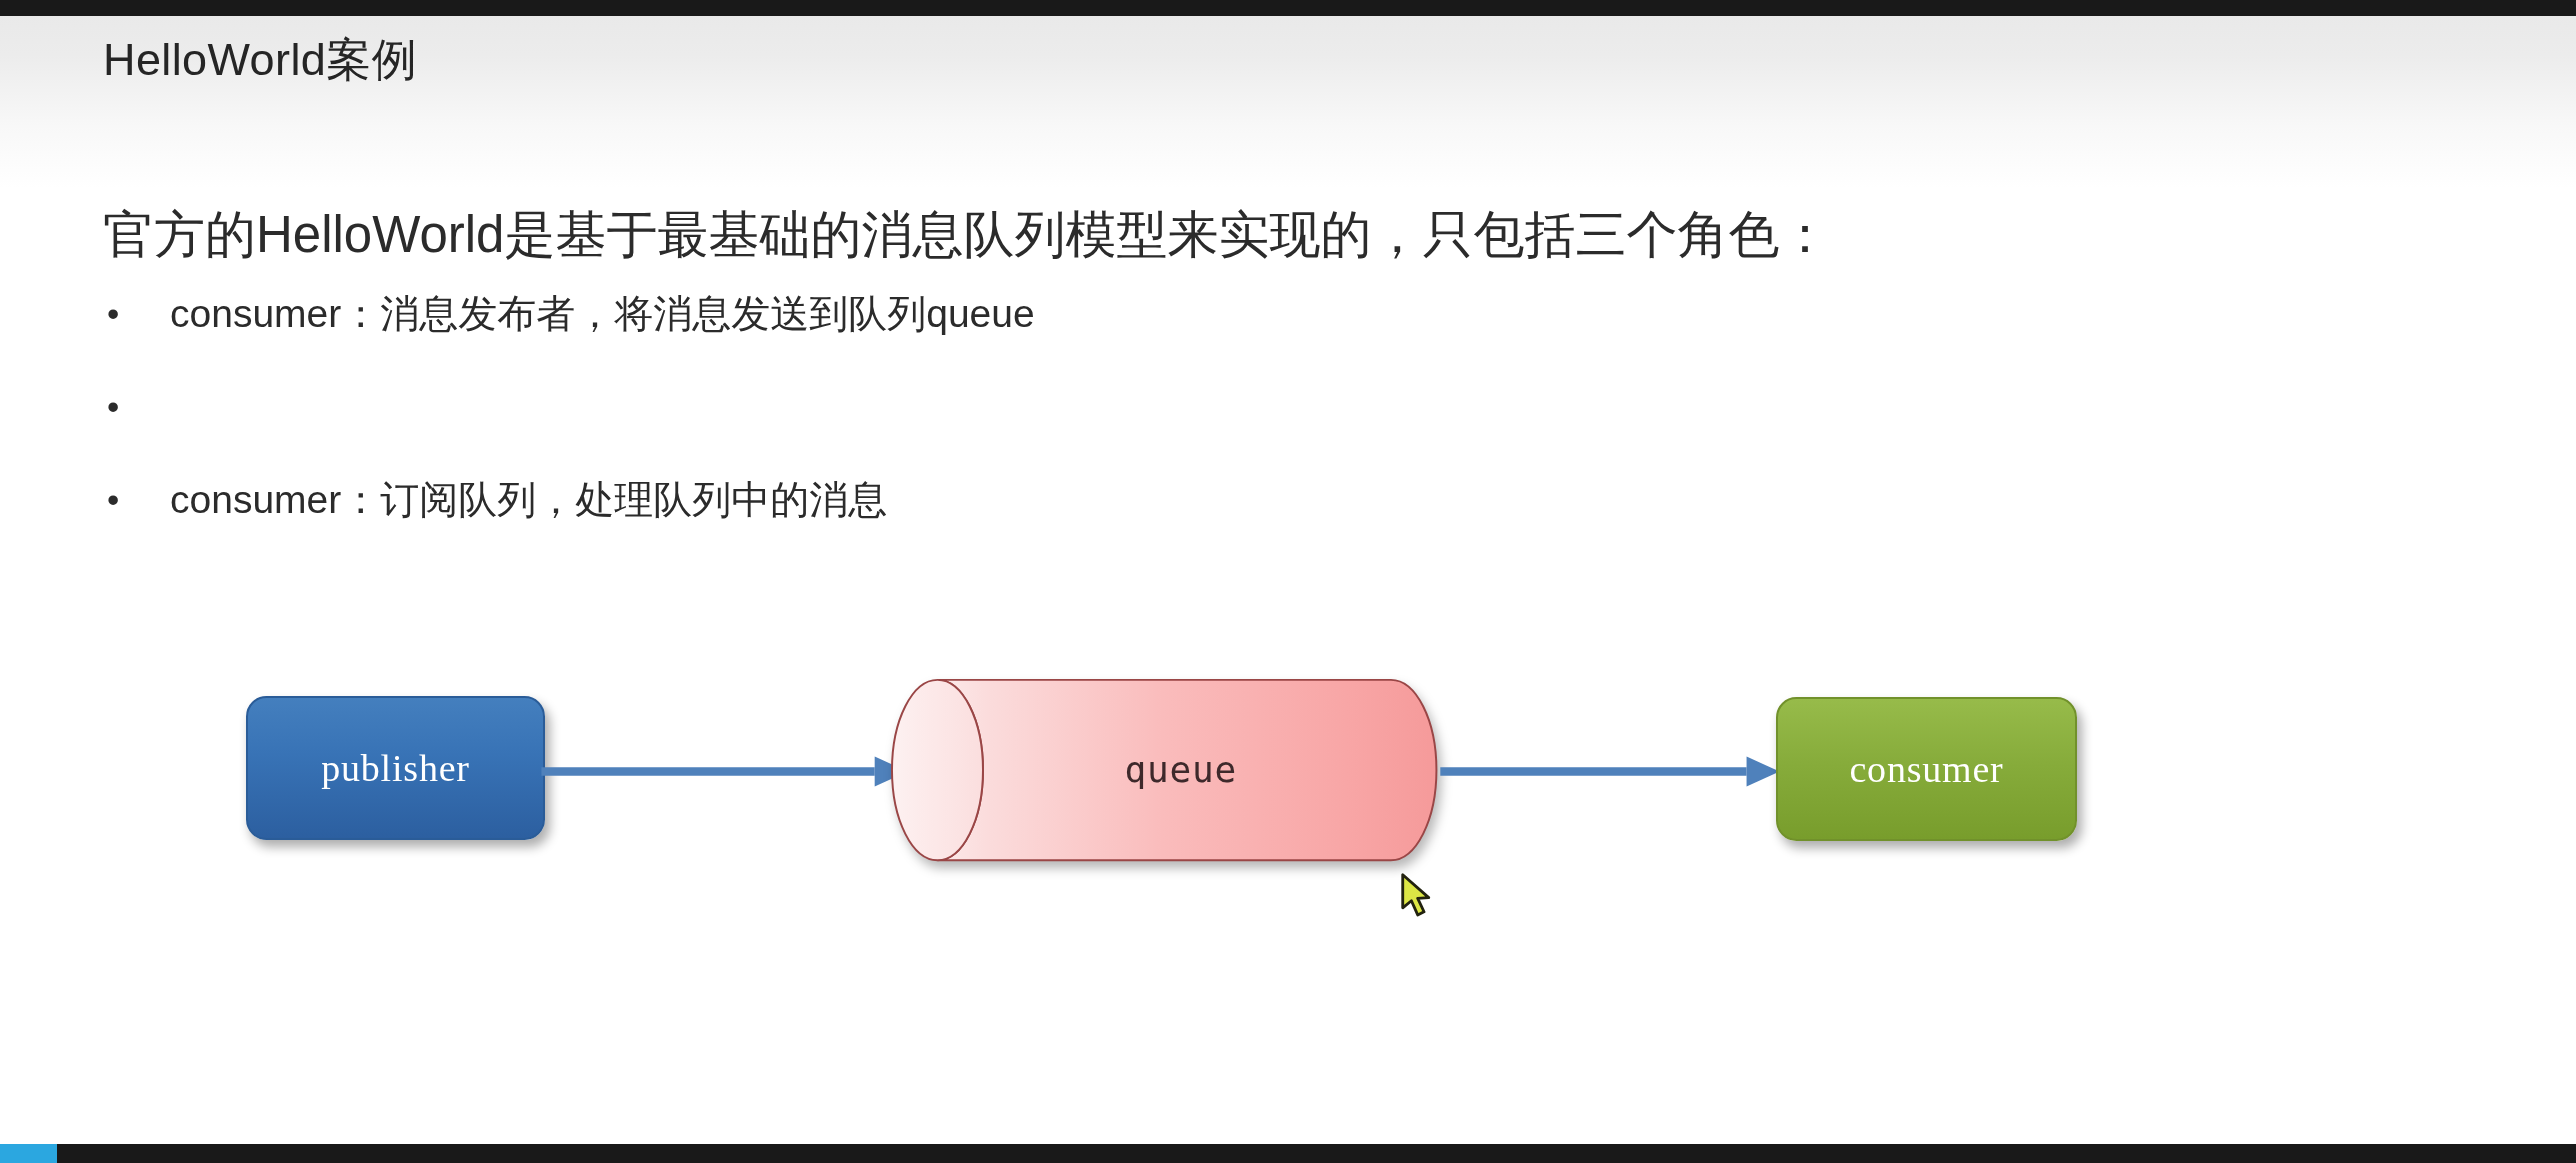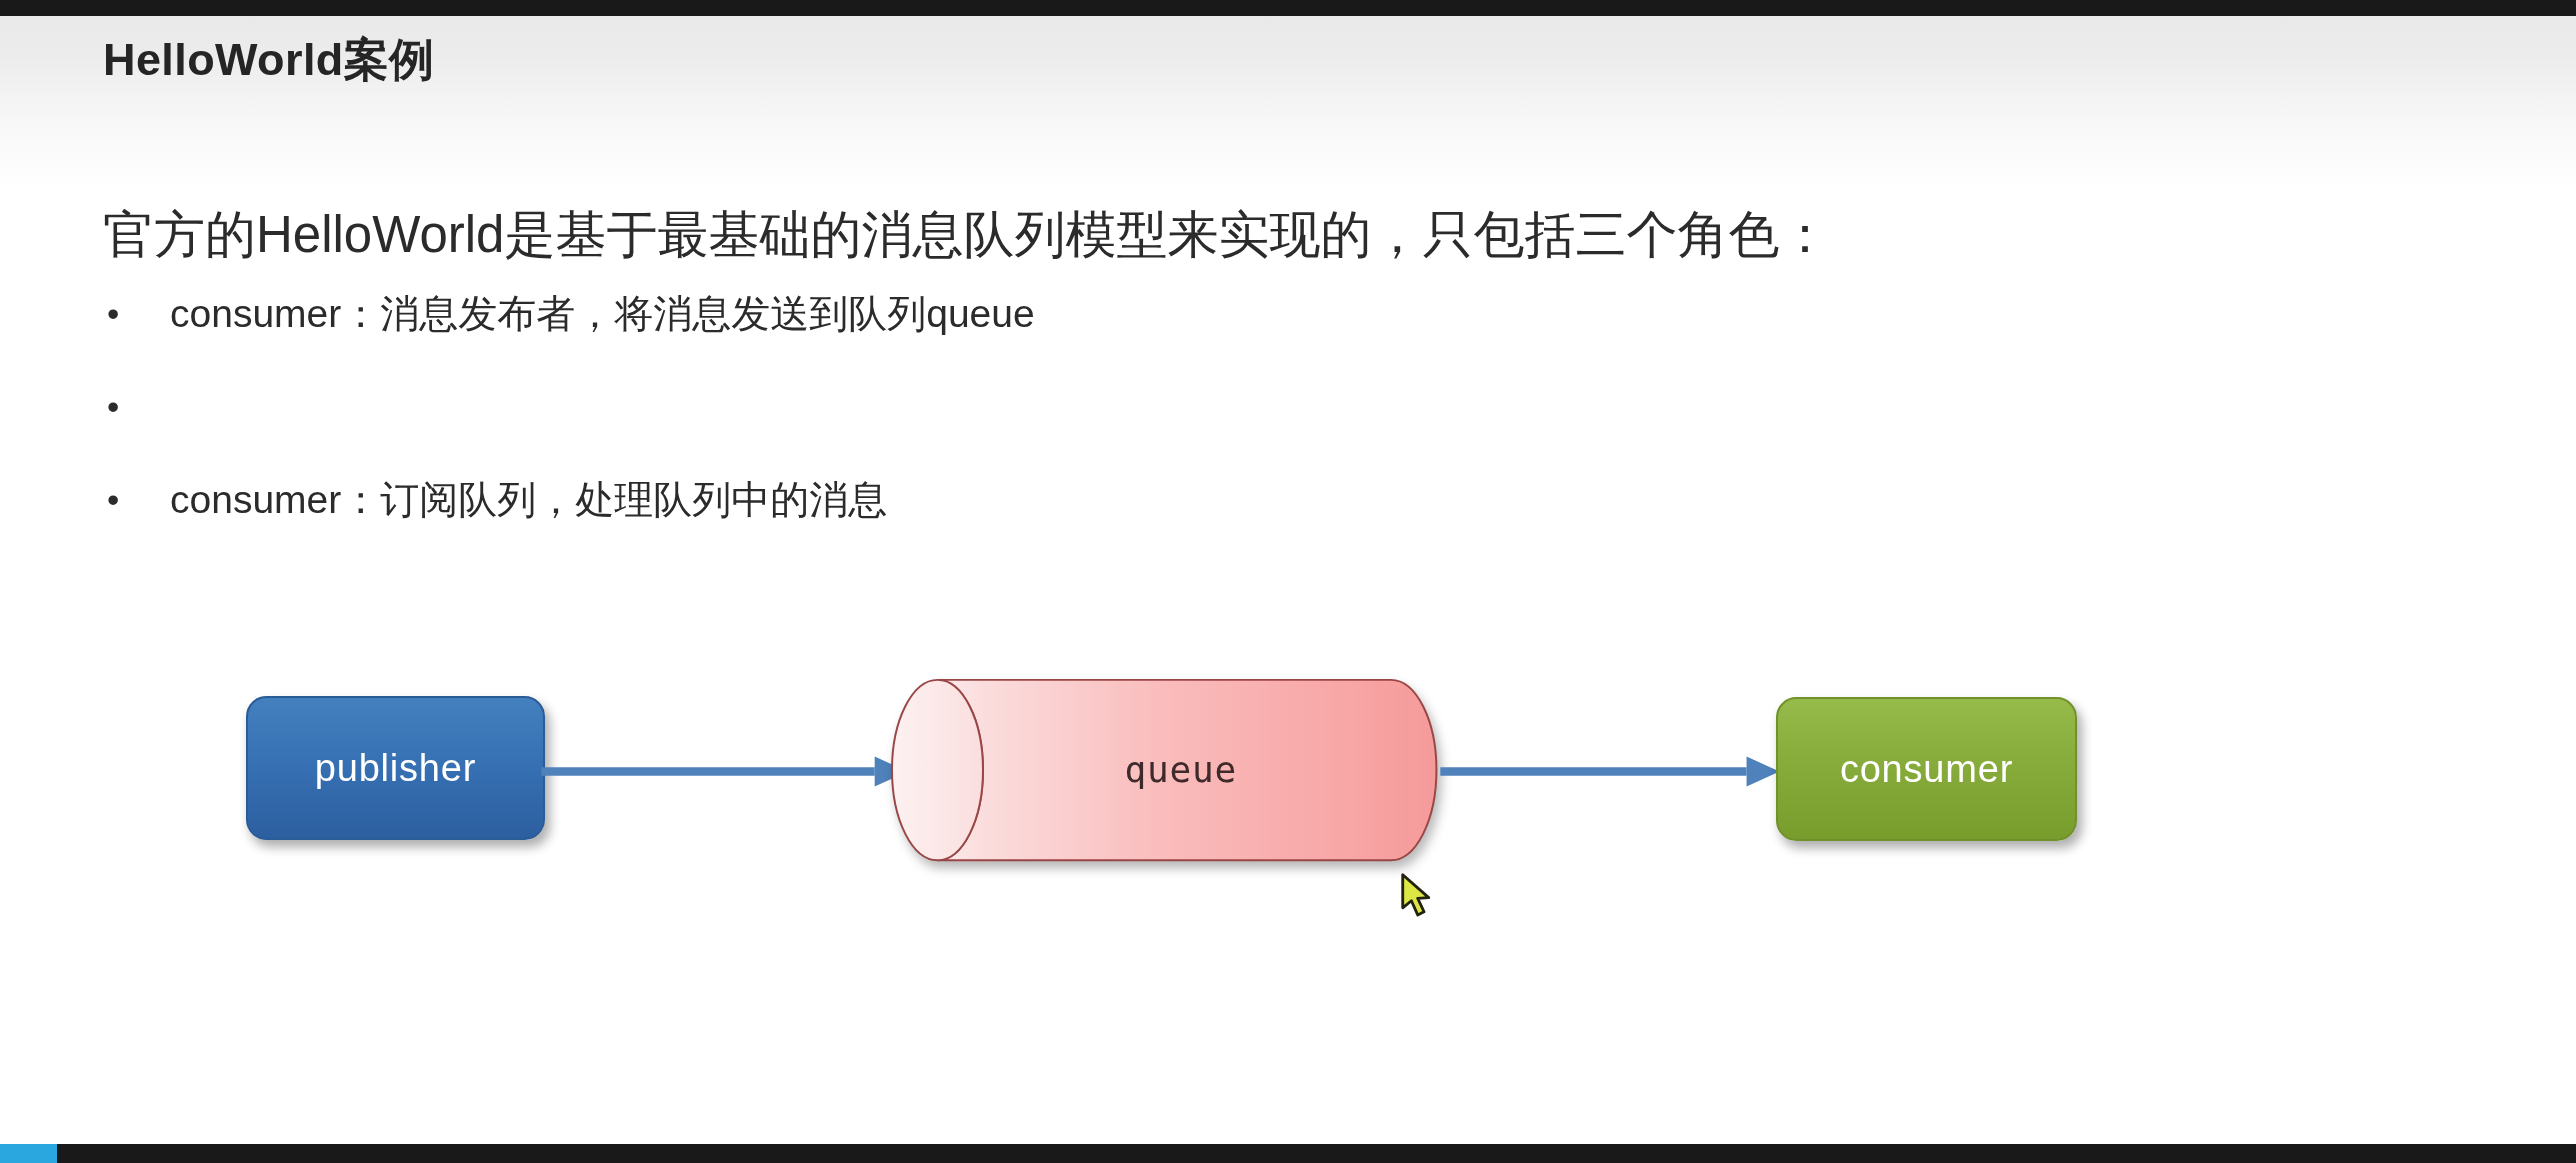--- a/index.html
+++ b/index.html
@@ -8,35 +8,35 @@
     background:linear-gradient(180deg,#e8e8e8 0px,#ececec 55px,#f8f8f8 126px,#ffffff 188px,#ffffff 100%);
     font-family:"Liberation Sans",sans-serif;
   }
   
   .top-bar{position:absolute;left:0;top:0;width:2576px;height:15.7px;background:#191919;}
   .bottom-bar{position:absolute;left:0;top:1144px;width:2576px;height:19.6px;background:#191919;}
   .progress{position:absolute;left:0;top:0;width:57px;height:100%;background:#2ba7e0;}
 
   .slide-title{
     position:absolute;left:103px;top:30px;
-    font-size:45px;font-weight:bold;color:#252525;letter-spacing:0.4px;white-space:nowrap;
+    font-size:45px;font-weight:normal;color:#252525;letter-spacing:0.4px;white-space:nowrap;
   }
   .intro{
     position:absolute;left:103px;top:201px;
     font-size:51px;color:#2b2b2b;white-space:nowrap;
   }
   .bullets{position:absolute;left:107px;top:292px;font-size:39px;color:#2b2b2b;}
   .bullet-row{display:flex;align-items:flex-start;line-height:44px;margin-bottom:49px;white-space:nowrap;}
   .bullet-dot{width:63px;font-size:35px;color:#2b2b2b;}
 
   
   .node{
     position:absolute;display:flex;align-items:center;justify-content:center;
     border-radius:20.4px;color:#ffffff;
-    font-family:Liberation Sans, sans-serif;font-size:38px;letter-spacing:0.8px;
+    font-family:Liberation Serif, serif;font-size:38px;letter-spacing:0.8px;
     box-shadow:4.7px 7px 11px rgba(0,0,0,.32);
   }
   .publisher{
     left:246px;top:696px;width:295px;height:140px;
     background:linear-gradient(180deg,#447fbe 0%,#3873b6 40%,#2c5fa0 100%);
     border:2.4px solid #2a5c98;
   }
   .consumer{
     left:1776px;top:697px;width:297px;height:140px;
     background:linear-gradient(180deg,#97bb4a 0%,#87ac3b 45%,#789d2c 100%);

